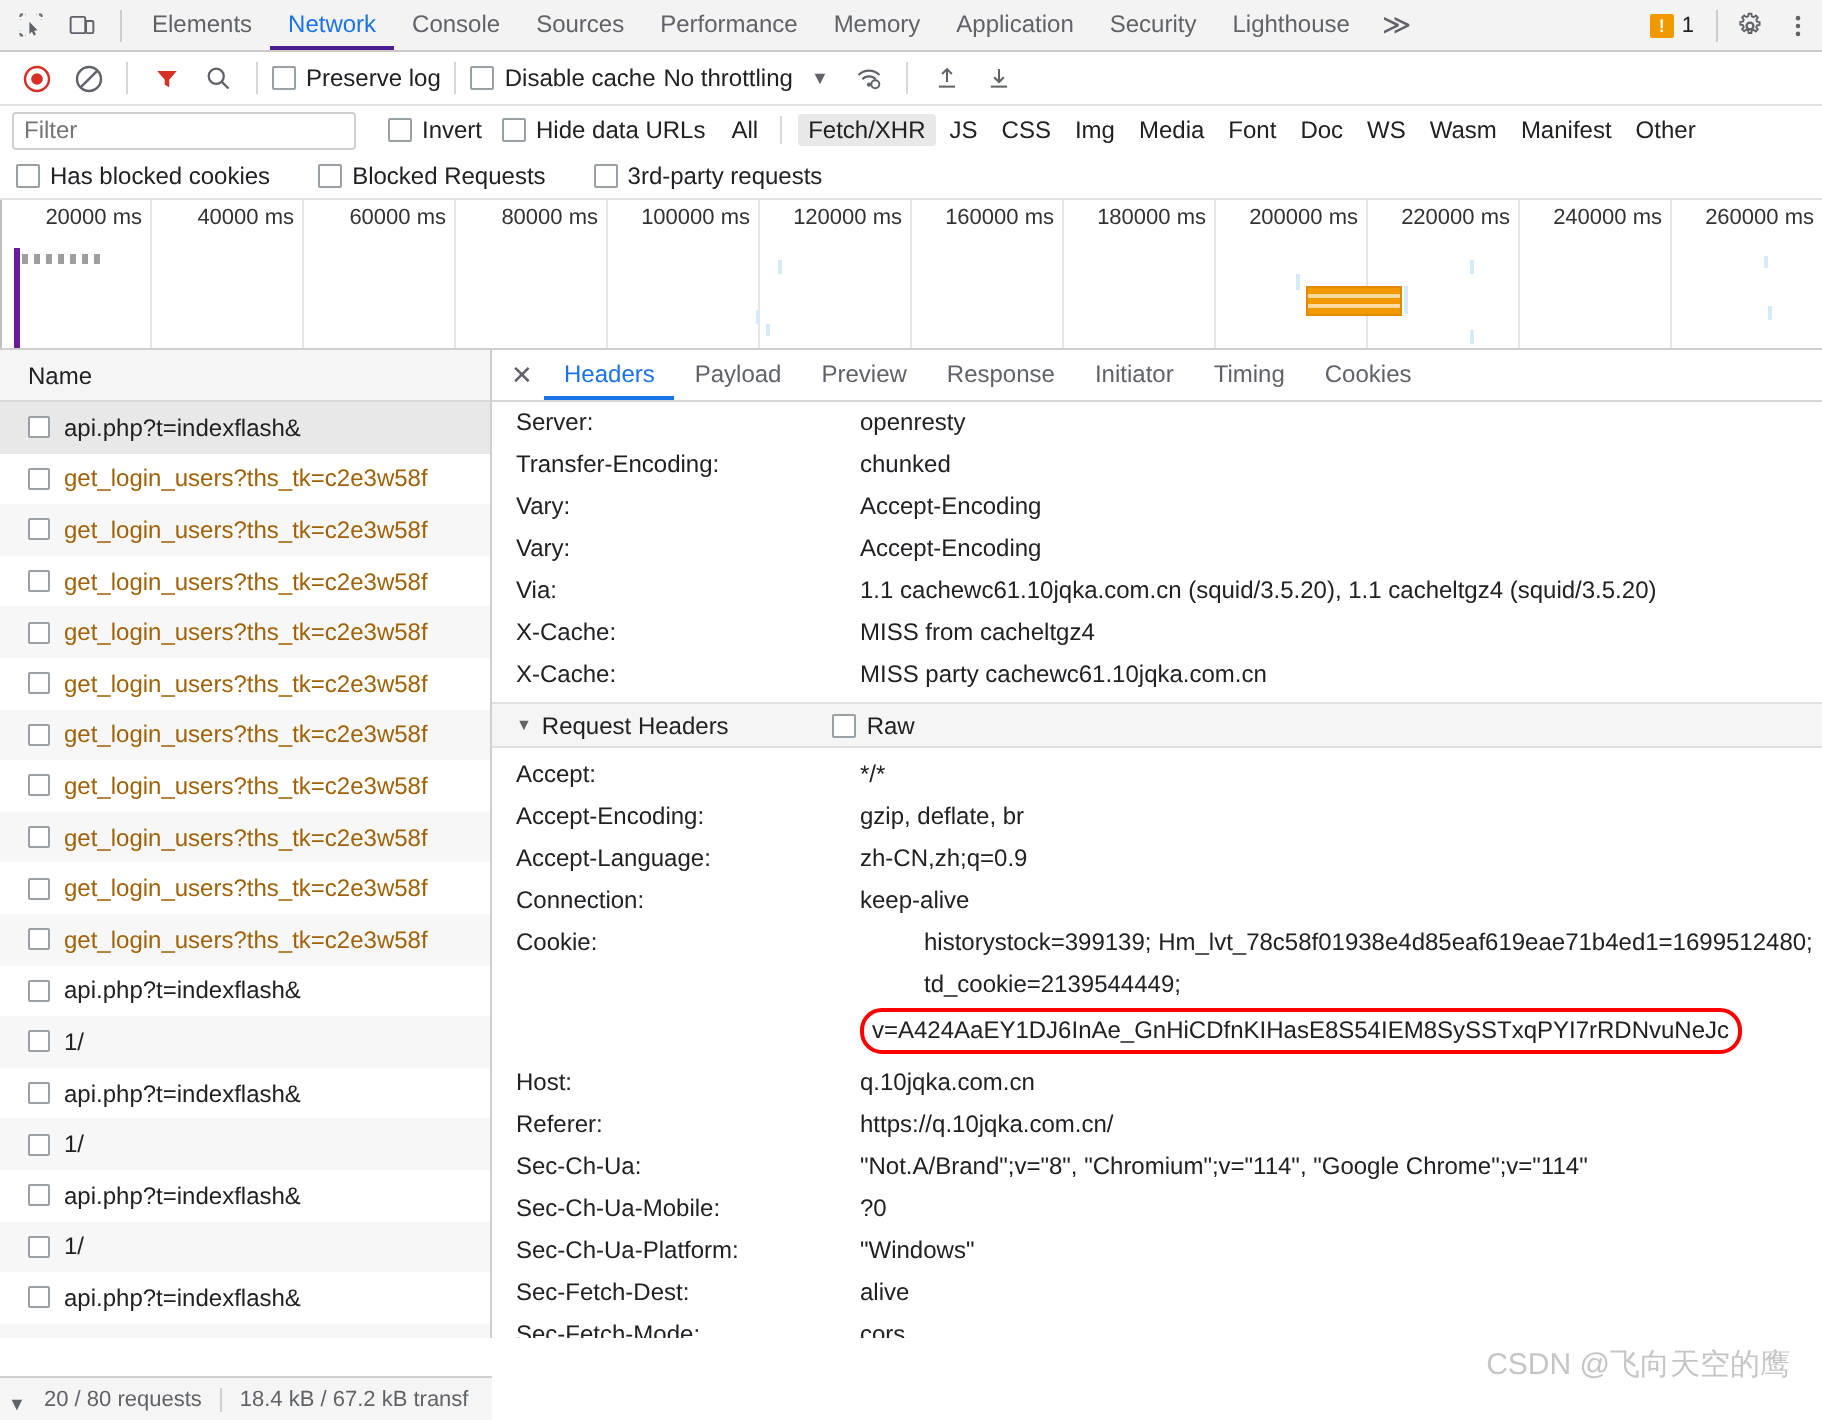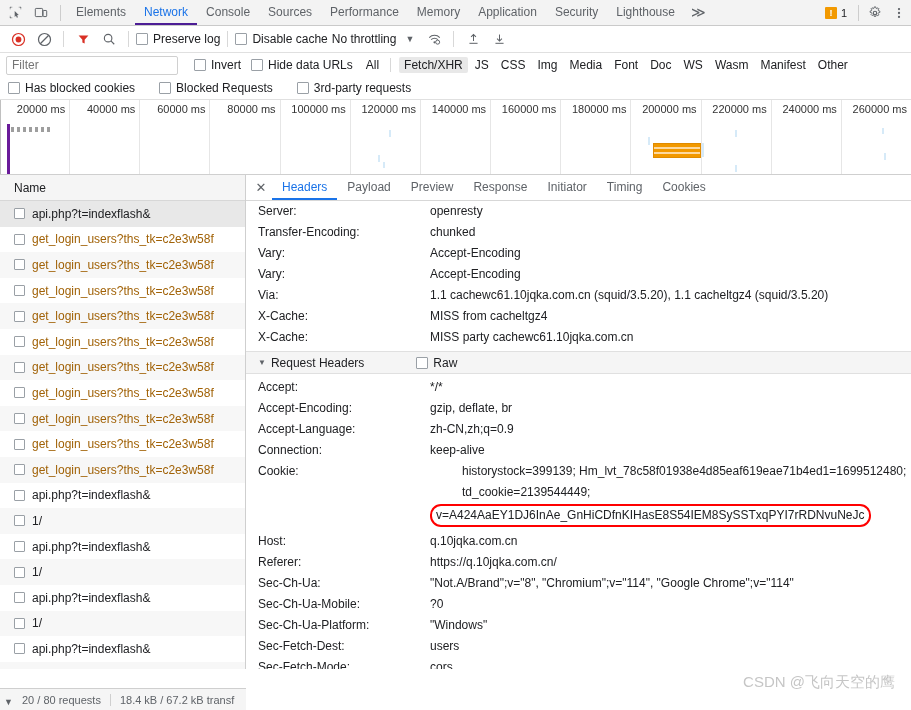--- a/index.html
+++ b/index.html
@@ -361,23 +361,20 @@
       <div class="ov-cell">
           <span class="ov-lbl">80000 ms</span>
         </div>
       <div class="ov-cell">
           <span class="ov-lbl">100000 ms</span>
         </div>
       <div class="ov-cell">
           <span class="ov-lbl">120000 ms</span>
         </div>
       <div class="ov-cell">
-          <span class="ov-lbl">140000 ms</span>
-        </div>
-      <div class="ov-cell">
           <span class="ov-lbl">160000 ms</span>
         </div>
       <div class="ov-cell">
           <span class="ov-lbl">180000 ms</span>
         </div>
       <div class="ov-cell">
           <span class="ov-lbl">200000 ms</span>
         </div>
       <div class="ov-cell">
           <span class="ov-lbl">220000 ms</span>
@@ -586,21 +583,21 @@
           <div class="hrow">
               <span class="hkey">Sec-Ch-Ua-Mobile:</span>
               <span class="hval">?0</span>
             </div>
           <div class="hrow">
               <span class="hkey">Sec-Ch-Ua-Platform:</span>
               <span class="hval">"Windows"</span>
             </div>
           <div class="hrow">
               <span class="hkey">Sec-Fetch-Dest:</span>
-              <span class="hval">users</span>
+              <span class="hval">alive</span>
             </div>
           <div class="hrow">
               <span class="hkey">Sec-Fetch-Mode:</span>
               <span class="hval">cors</span>
             </div>
 
         </div>
       </div>
     </div>
   </div>

